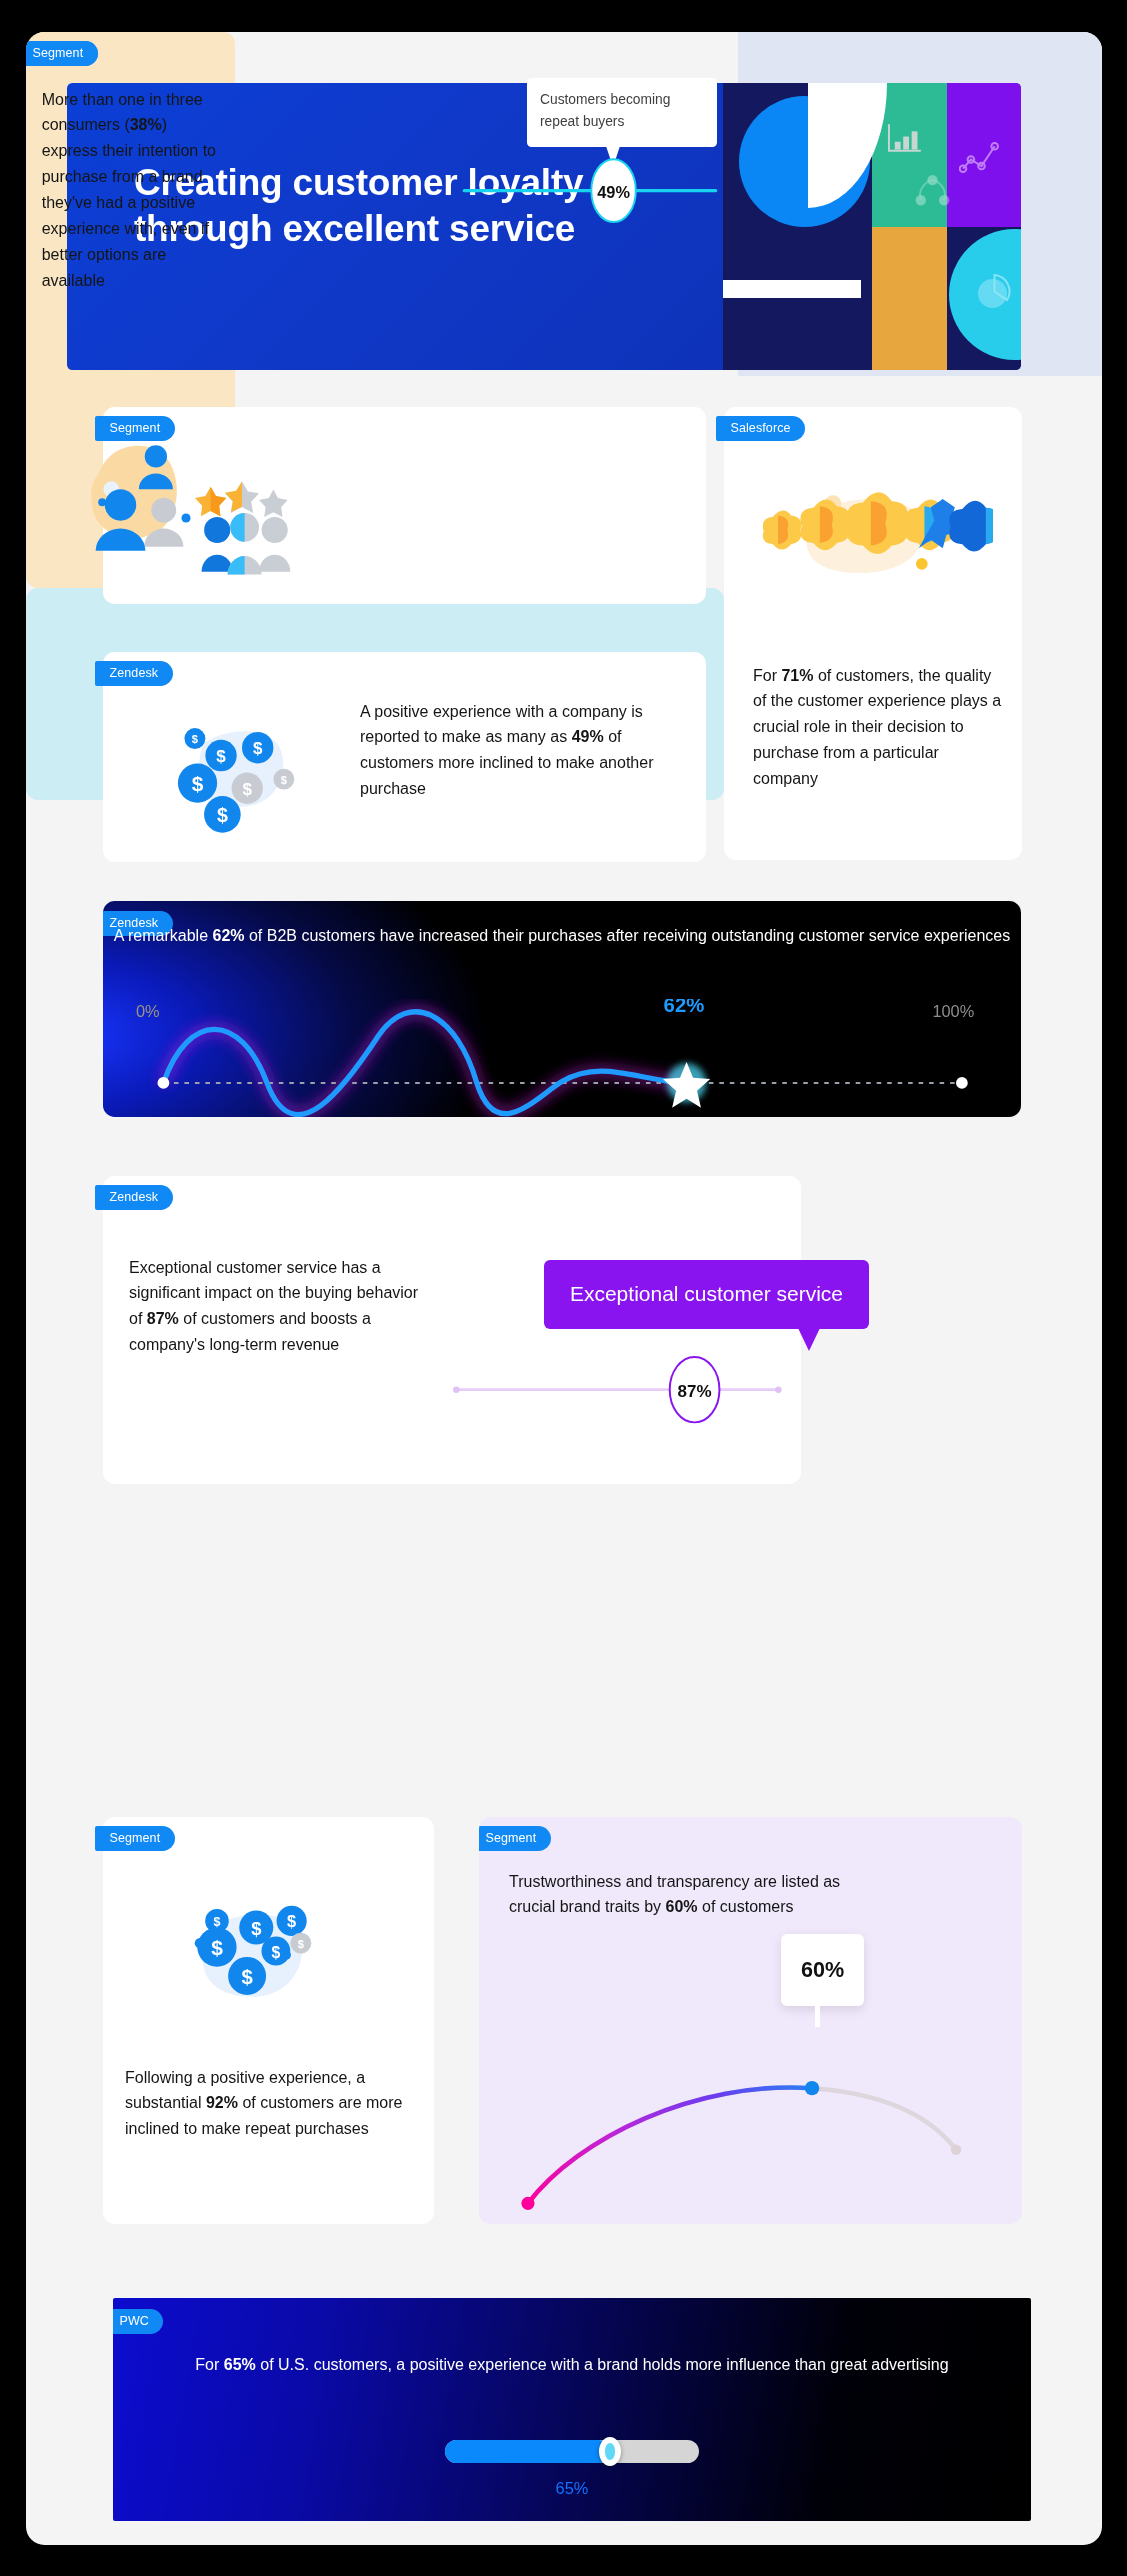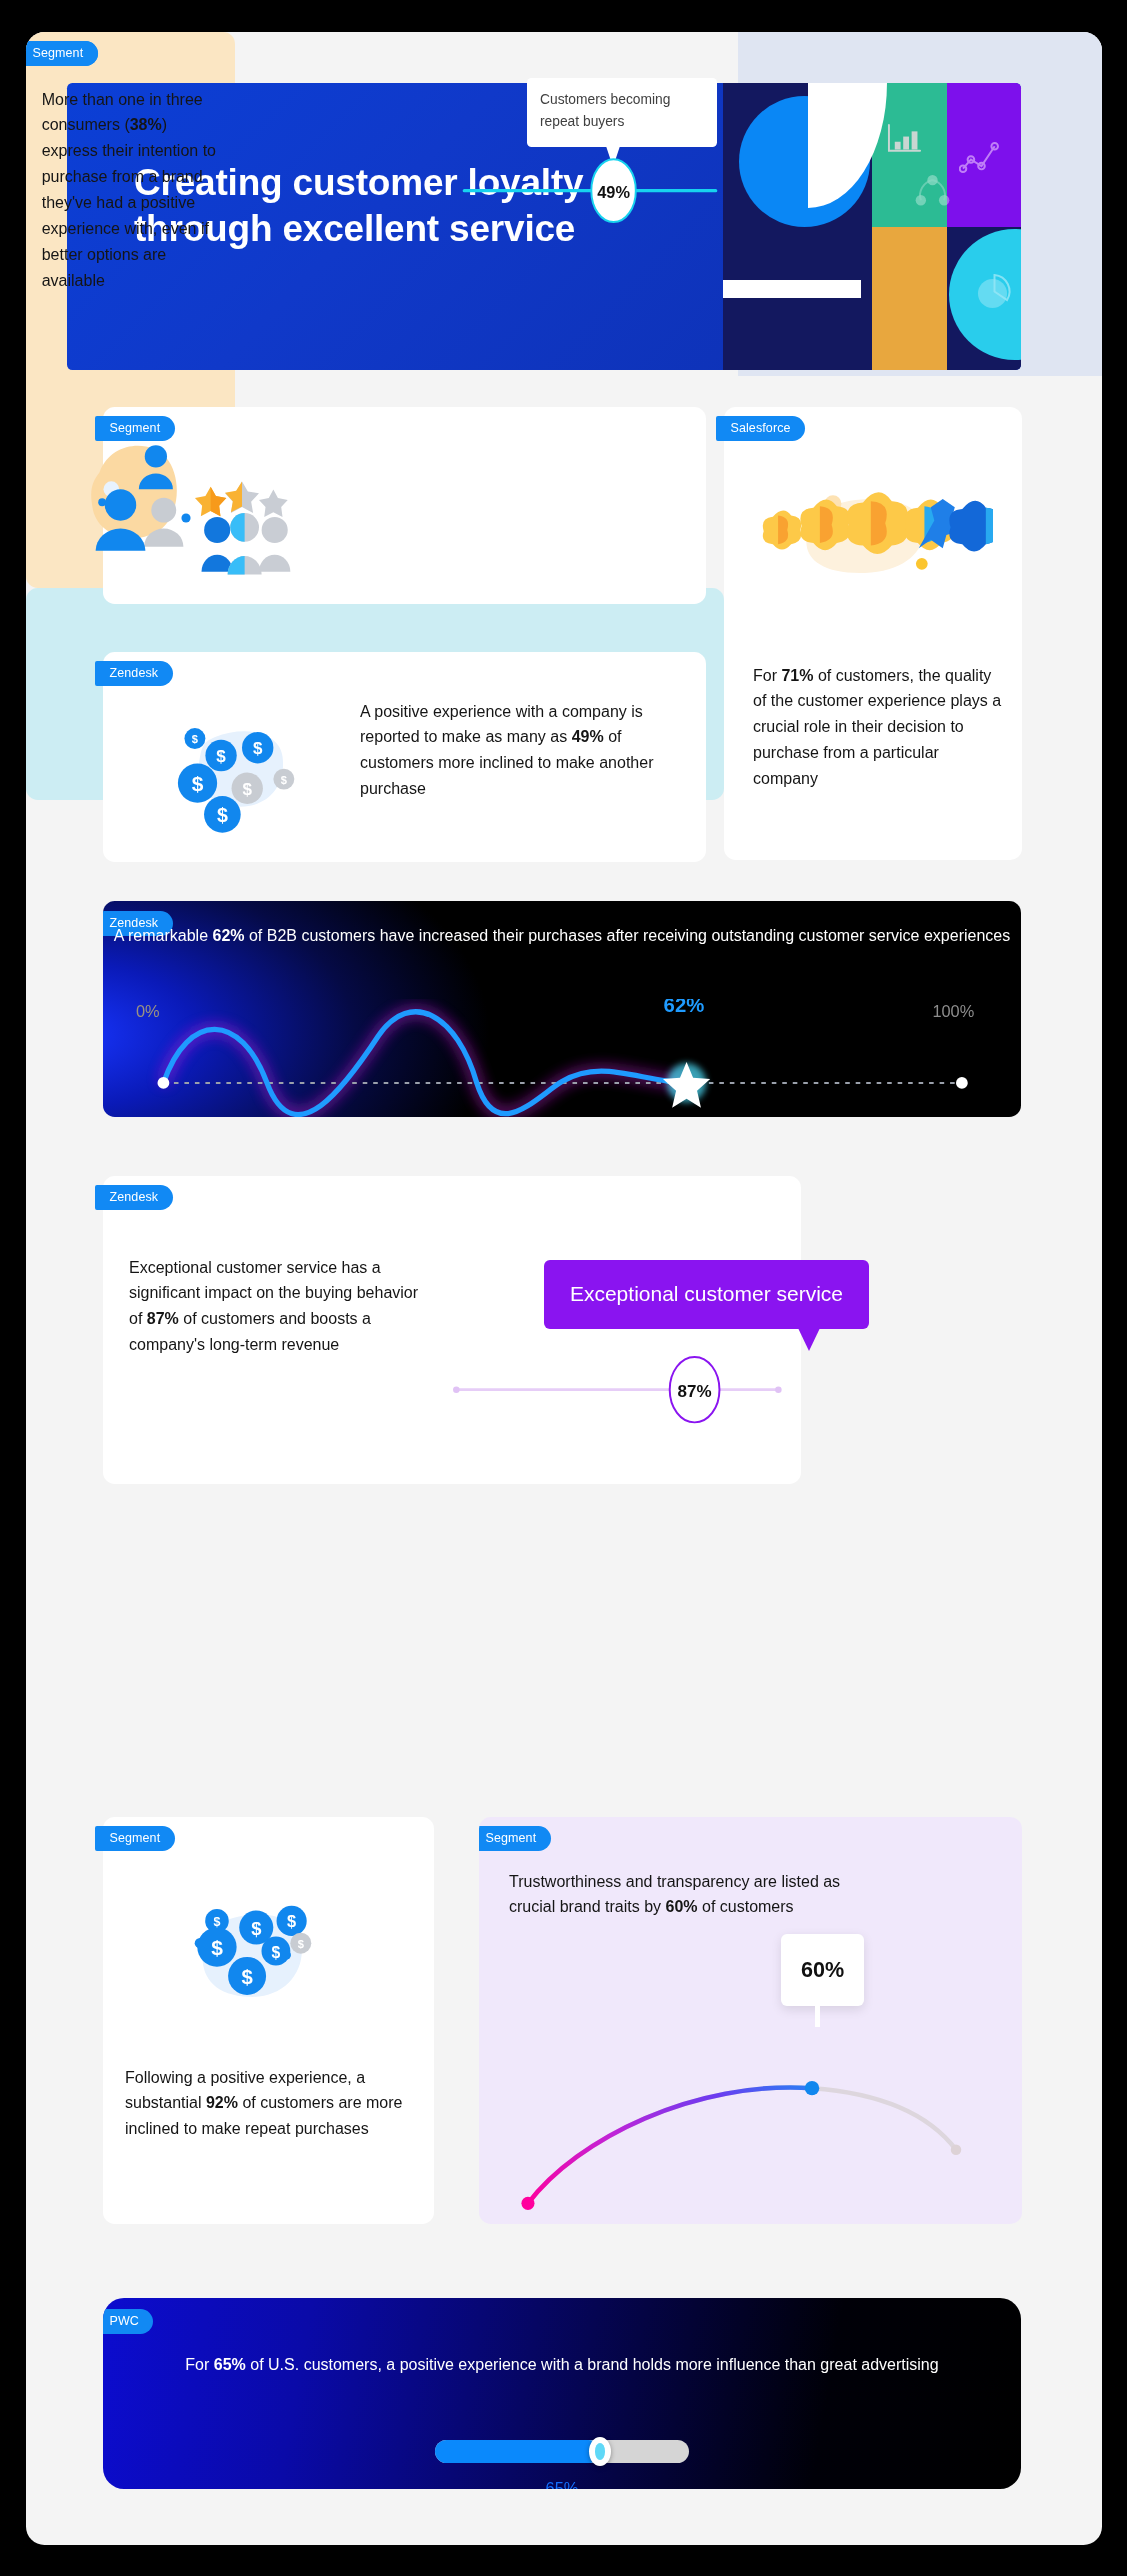--- a/index.html
+++ b/index.html
@@ -197,23 +197,23 @@
     box-shadow: 0 3.9px 10.5px rgba(0,0,0,.10);
     z-index: 5;
   }
   .tip60-tail {
     position: absolute; left: 789px; top: 1973px;
     width: 5.2px; height: 22px; background: #fff; z-index: 5;
   }
 
   
   .panelJ {
-    position: absolute; left: 77px; top: 2266px;
-    width: 918px; height: 191px;
-    border-radius: 21px; overflow: hidden;
+    position: absolute; left: 87px; top: 2266px;
+    width: 918px; height: 223px;
+    border-radius: 2px; overflow: hidden;
     background: linear-gradient(100deg,#0c0ccf 0%, #0a0aa8 22%, #050552 52%, #000008 78%, #000 100%);
   }
   .panelJ .badge-wrap { top: 11.8px; }
   .panelJ .hl {
     position: absolute; left: 0; top: 54px; width: 100%;
     text-align: center; color: #fff;
     font-size: 16px; line-height: 1.63; font-weight: 400;
   }
   .panelJ .hl b { font-weight: 700; }
   .track {

